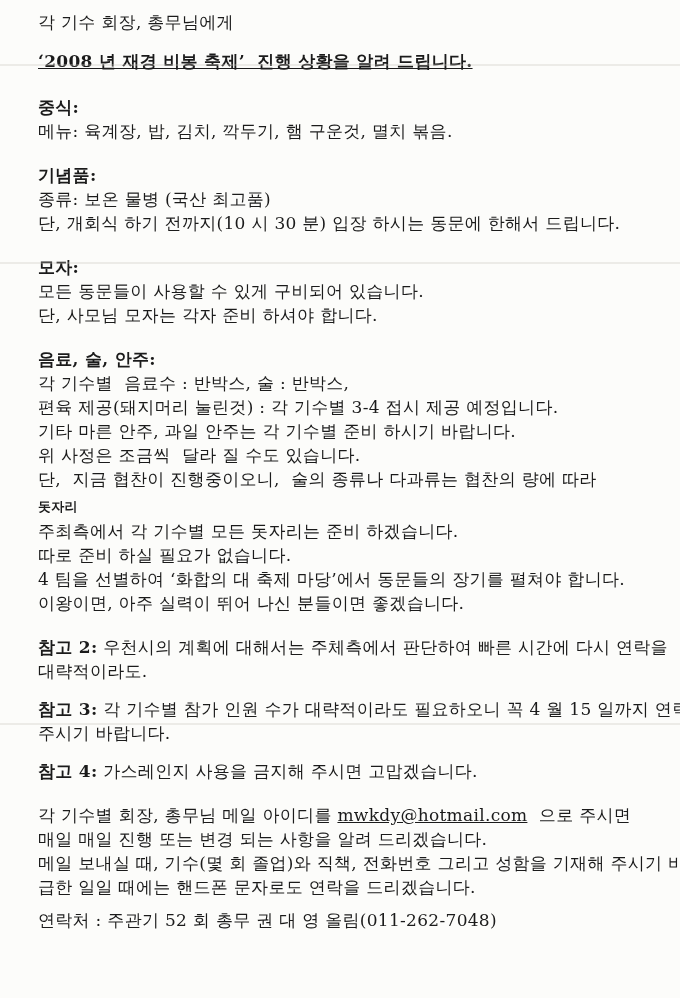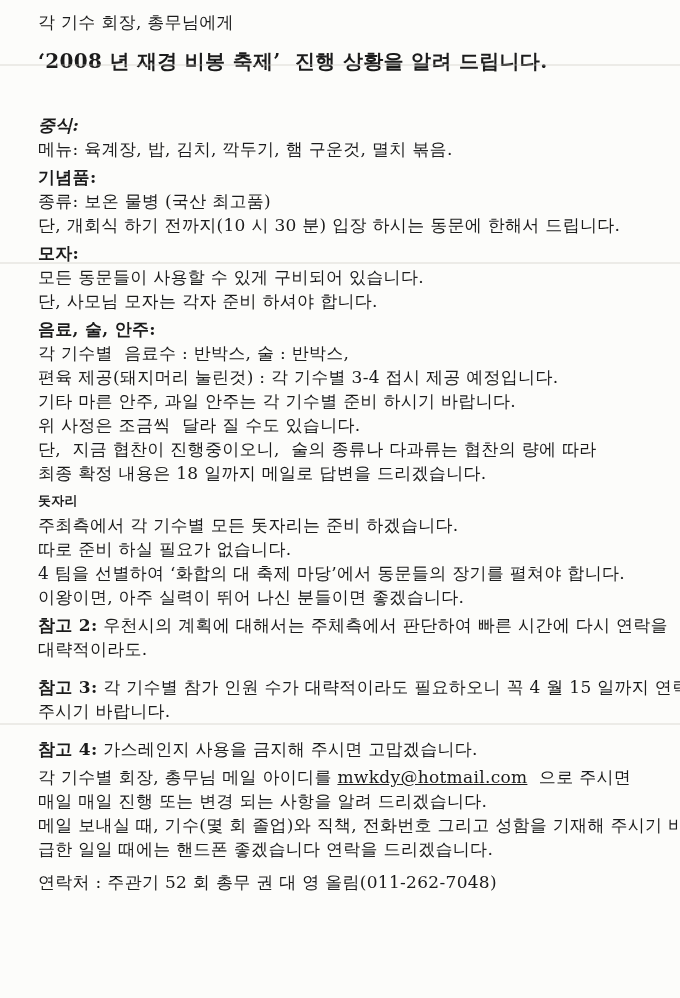--- a/index.html
+++ b/index.html
@@ -25,26 +25,26 @@
     letter-spacing: 0.3px;
   }
   .line {
     line-height: 24px;
     margin: 0;
     white-space: pre;
   }
   .b { font-weight: bold; }
   .heading { font-weight: bold; }
   .heading-lg { font-weight: bold; font-size: 13px; }
-  .title-line { font-weight: bold; font-size: 20px; }
+  .title-line { font-weight: bold; font-size: 17px; text-decoration: underline; }
   .email { text-decoration: underline; }
   
   .g15 { margin-top: 15px; }
-  .g22 { margin-top: 40px; font-style: italic; }
-  .g16 { margin-top: 4px; }
+  .g22 { margin-top: 22px; }
+  .g16 { margin-top: 20px; }
   .g14 { margin-top: 14px; }
   .g4  { margin-top: 4px; }
   .g24 { margin-top: 9px; }
   
   .streak {
     position: absolute;
     left: 0;
     width: 100%;
     height: 2px;
     background: rgba(198, 196, 188, 0.30);
@@ -84,21 +84,20 @@
     <div class="line">단, 사모님 모자는 각자 준비 하셔야 합니다.</div>
   </div>
 
   <div>
     <div class="line heading g16">음료, 술, 안주:</div>
     <div class="line">각 기수별  음료수 : 반박스, 술 : 반박스,</div>
     <div class="line">편육 제공(돼지머리 눌린것) : 각 기수별 3-4 접시 제공 예정입니다.</div>
     <div class="line">기타 마른 안주, 과일 안주는 각 기수별 준비 하시기 바랍니다.</div>
     <div class="line">위 사정은 조금씩  달라 질 수도 있습니다.</div>
     <div class="line">단,  지금 협찬이 진행중이오니,  술의 종류나 다과류는 협찬의 량에 따라</div>
-    <div class="line">최종 확정 내용은 18 일까지 메일로 답변을 드리겠습니다.</div>
   </div>
 
   <div>
     <div class="line heading-lg g4">돗자리</div>
     <div class="line">주최측에서 각 기수별 모든 돗자리는 준비 하겠습니다.</div>
     <div class="line">따로 준비 하실 필요가 없습니다.</div>
   </div>
 
   <div>
     <div class="line">4 팀을 선별하여 ‘화합의 대 축제 마당’에서 동문들의 장기를 펼쳐야 합니다.</div>
@@ -116,18 +115,18 @@
   </div>
 
   <div>
     <div class="line g14"><span class="b">참고 4:</span><span> 가스레인지 사용을 금지해 주시면 고맙겠습니다.</span></div>
   </div>
 
   <div>
     <div class="line g16"><span>각 기수별 회장, 총무님 메일 아이디를 </span><span class="email">mwkdy@hotmail.com</span><span>  으로 주시면</span></div>
     <div class="line">매일 매일 진행 또는 변경 되는 사항을 알려 드리겠습니다.</div>
     <div class="line">메일 보내실 때, 기수(몇 회 졸업)와 직책, 전화번호 그리고 성함을 기재해 주시기 바랍니다.</div>
-    <div class="line">급한 일일 때에는 핸드폰 좋겠습니다 연락을 드리겠습니다.</div>
+    <div class="line">급한 일일 때에는 핸드폰 문자로도 연락을 드리겠습니다.</div>
   </div>
 
   <div class="line g24">연락처 : 주관기 52 회 총무 권 대 영 올림(011-262-7048)</div>
 
 </div>
 
 </body></html>

